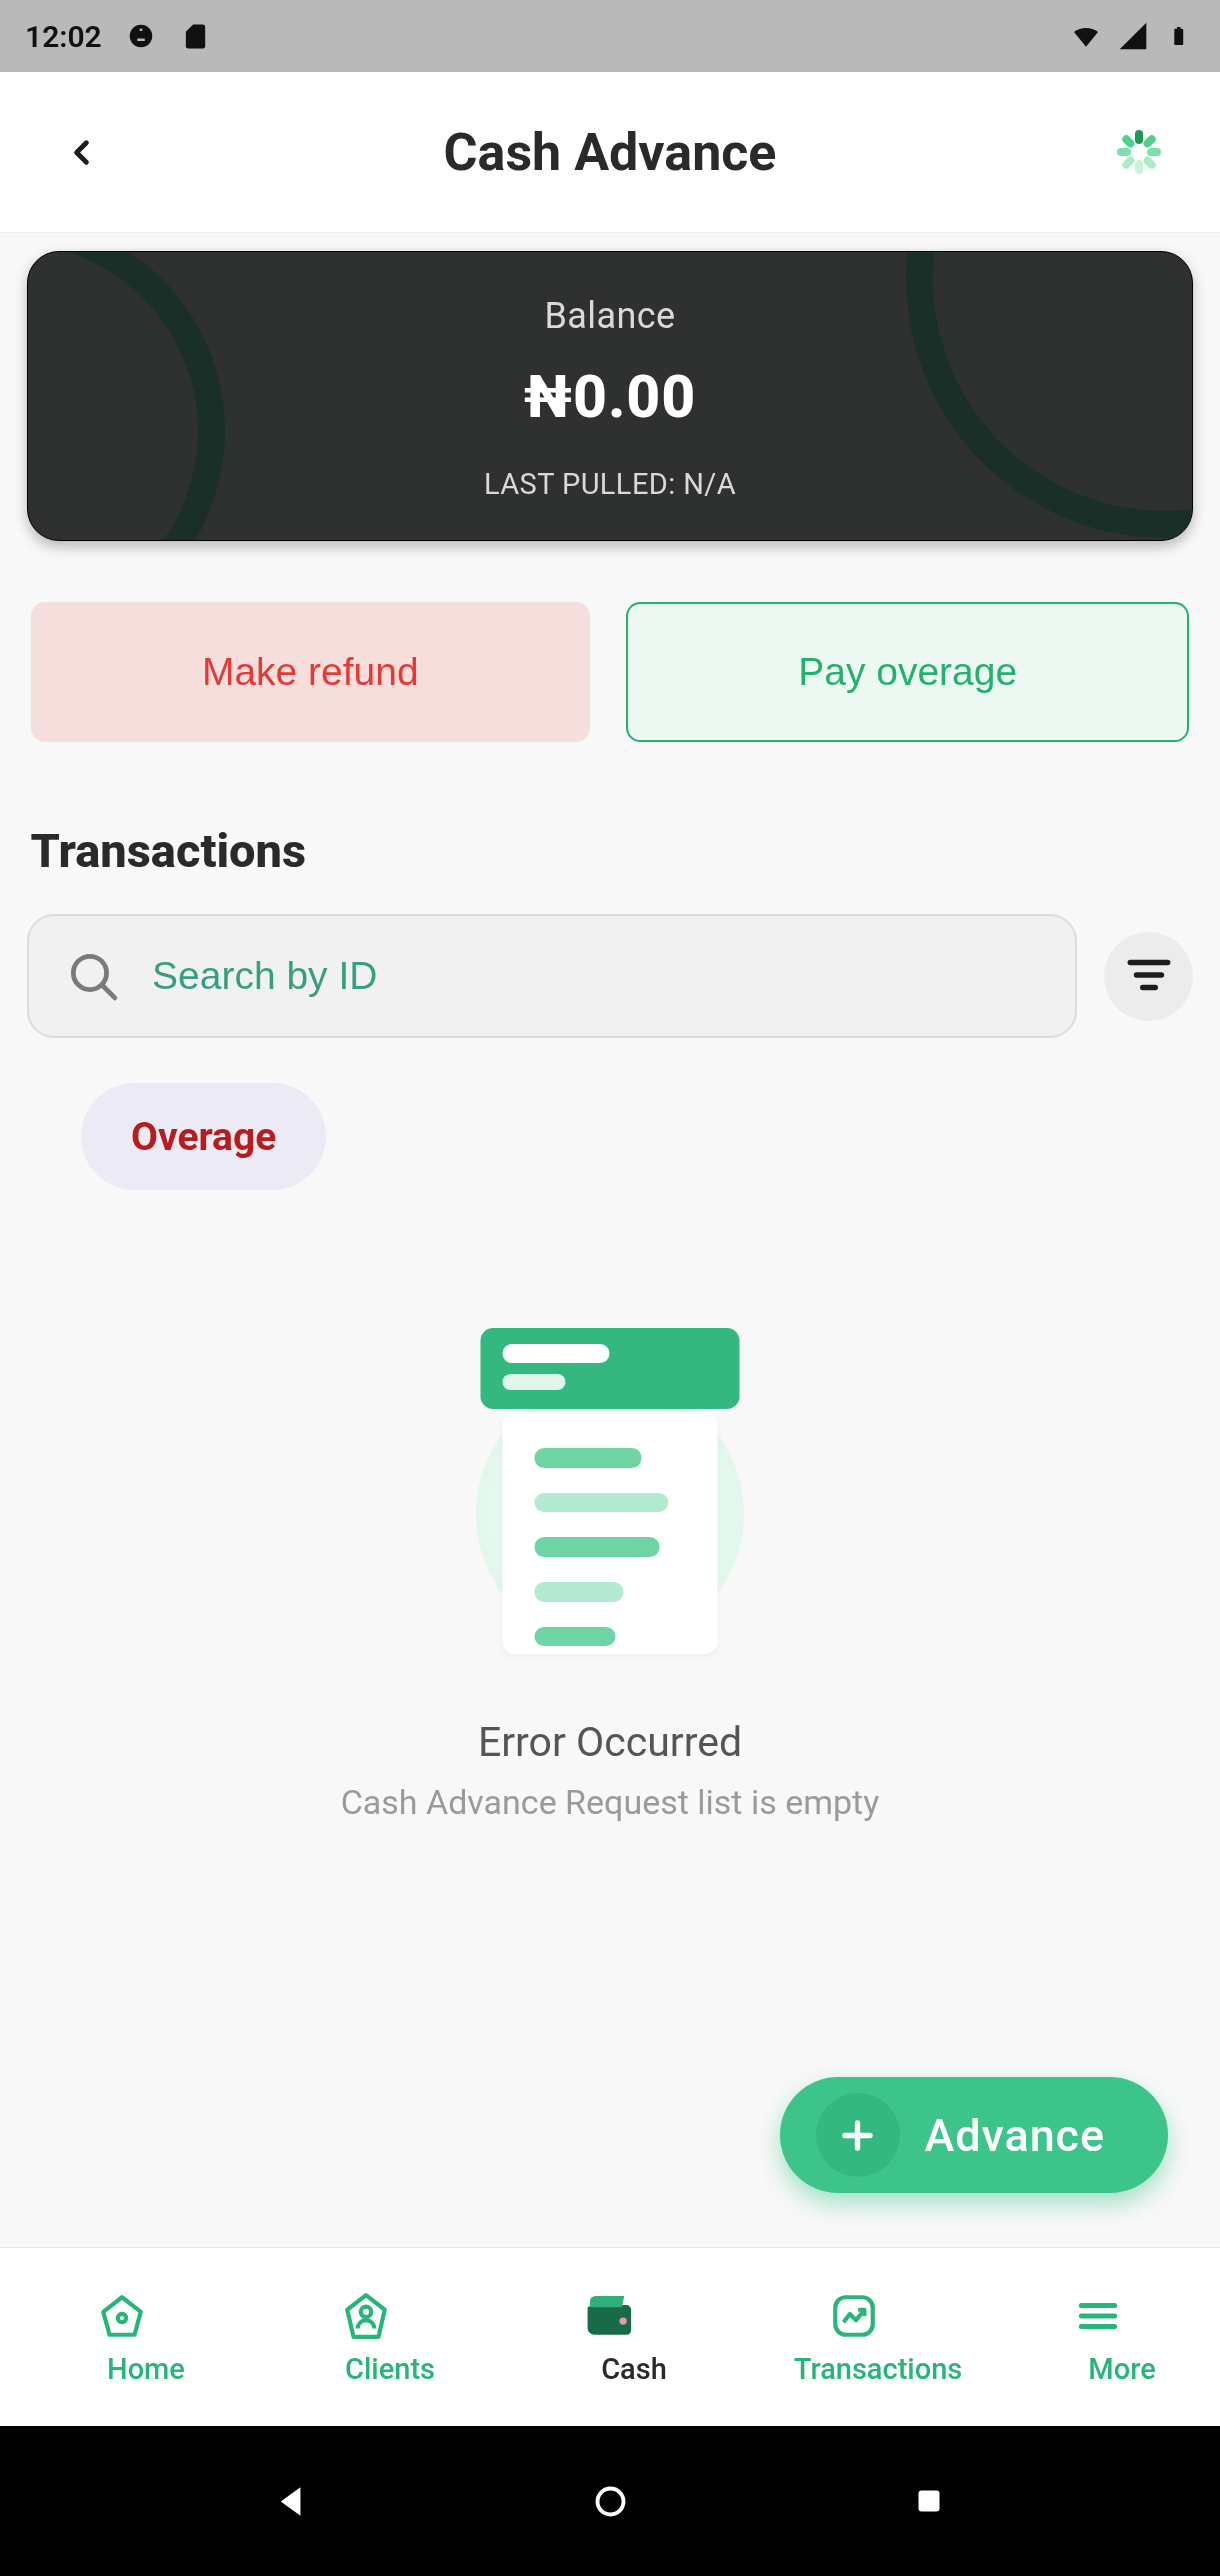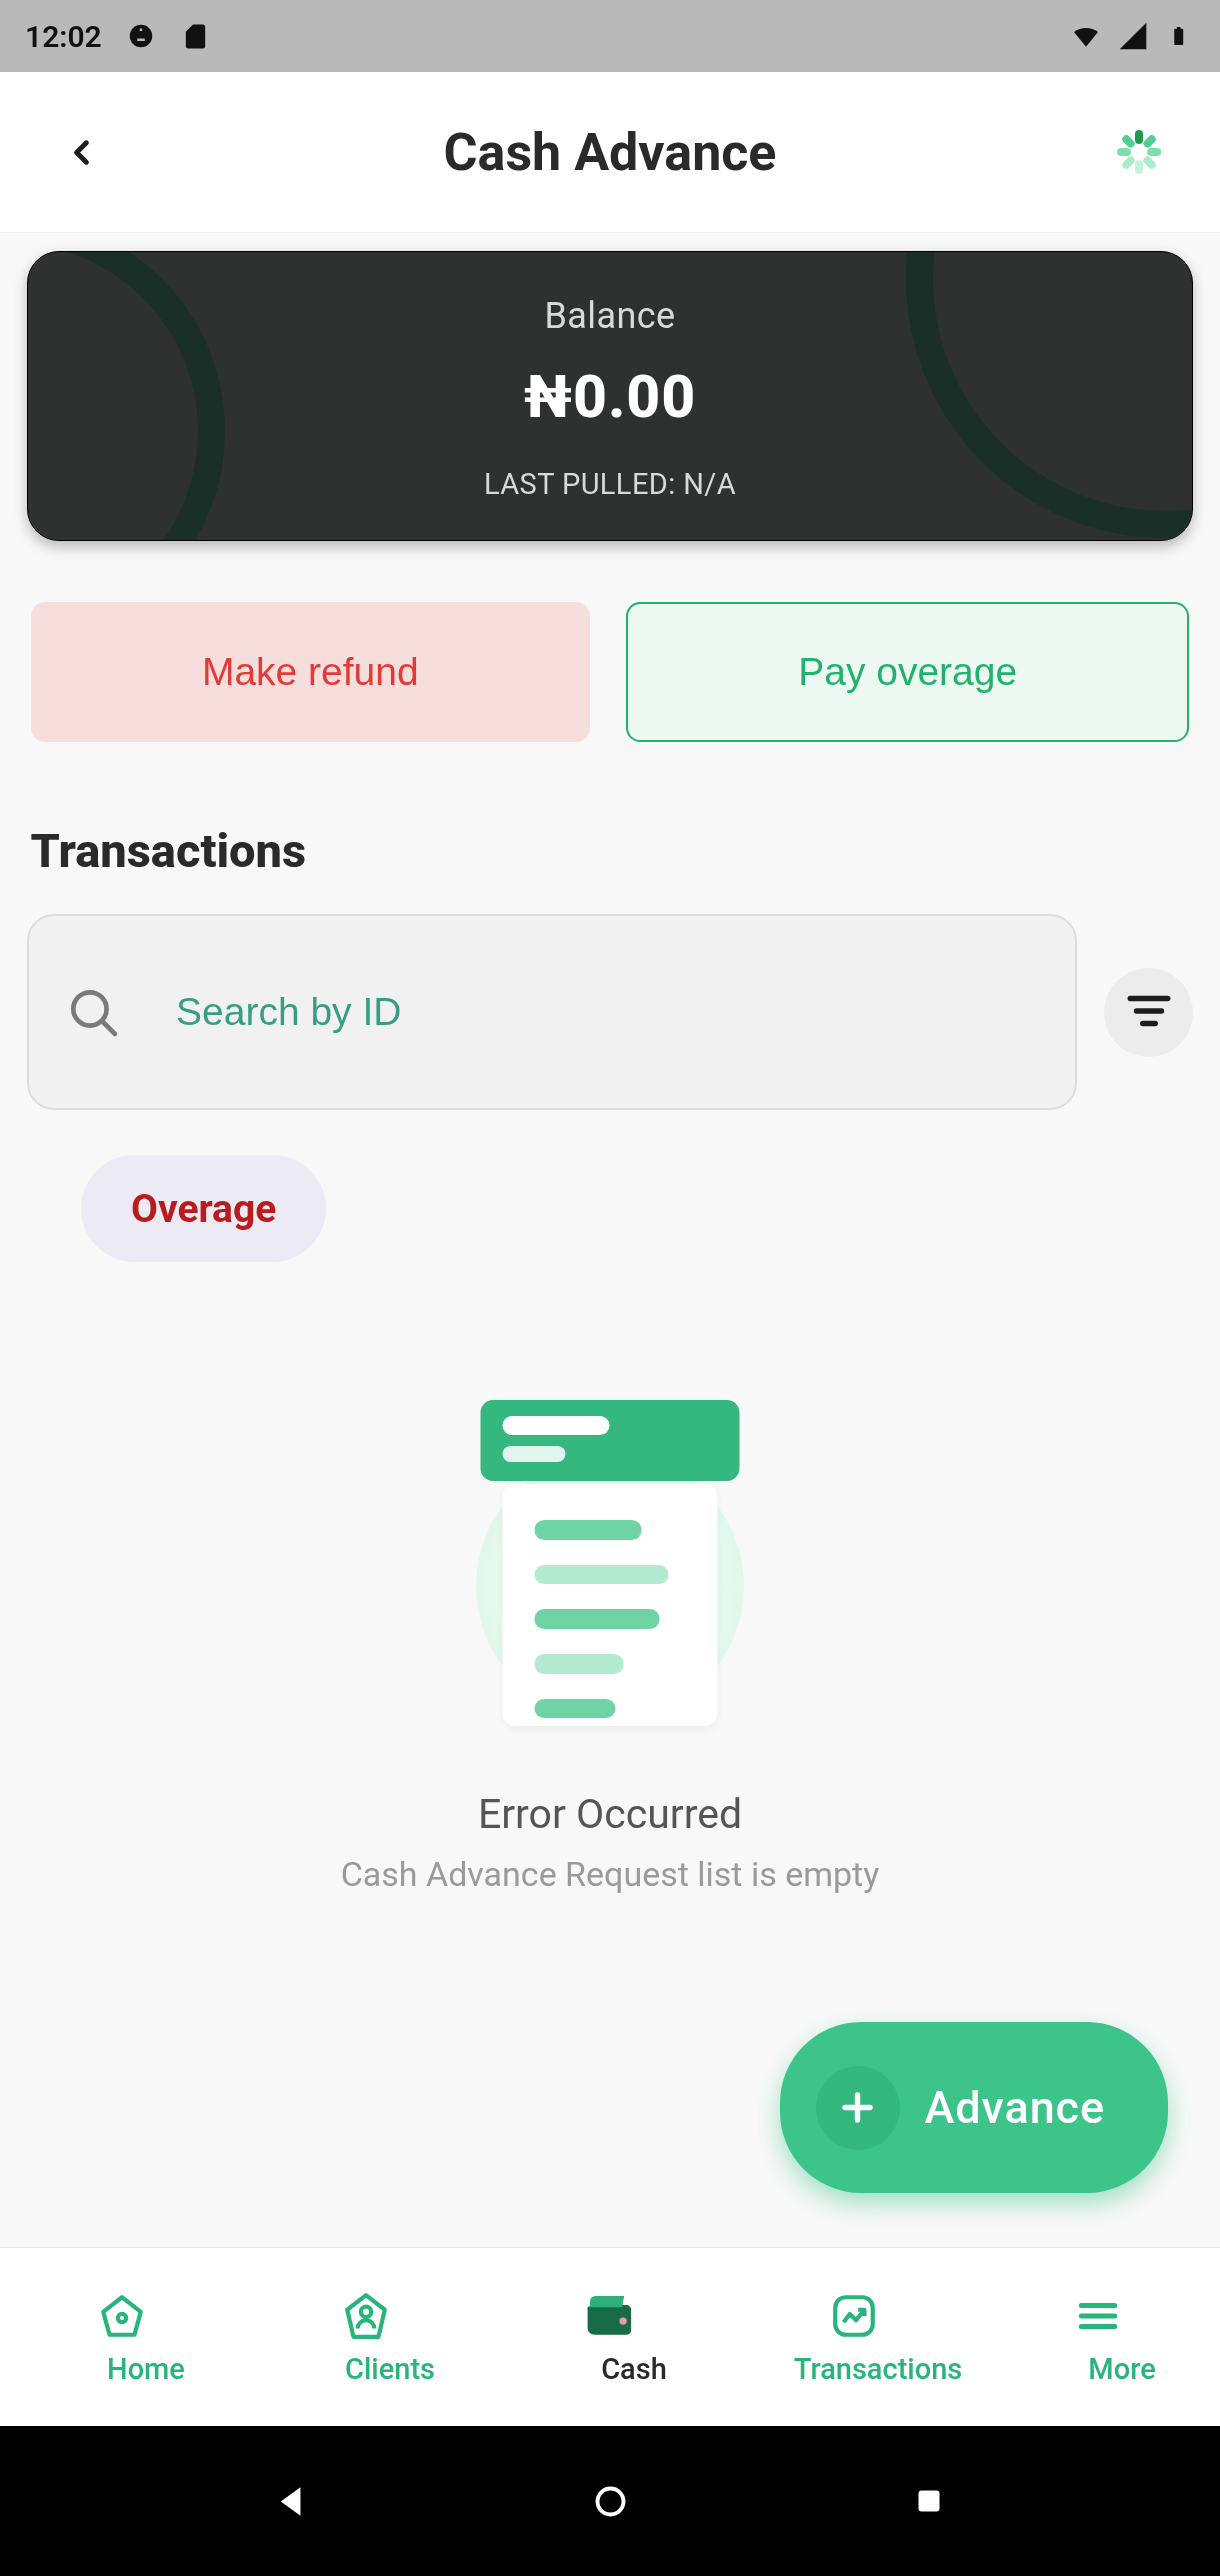--- a/index.html
+++ b/index.html
@@ -82,22 +82,22 @@
     flex:1; height:140px; border-radius:14.3px; border:none;
     font-size:39px; font-weight:500; display:flex; align-items:center; justify-content:center;margin-top:16px;
   }
   .btn.refund{ background:#f6dedd; color:#e53935; }
   .btn.overage{ background:#eef8f2; color:#23b26d; border:2.7px solid #23b26d; }
 
   .section-title{ font-size:47px; font-weight:800; color:#2a2a2a; margin:81px 0 36px 3.6px; }
 
   .search-row{ display:flex; align-items:center; gap:27px; }
   .search-box{
-    flex:1; height:196px; border:2.7px solid #dcdcdc; border-radius:27px;
-    background:#f1f1f1; display:flex; align-items:center; padding:0 20px 0 36px;gap:24px;
+    flex:1; height:124px; border:2.7px solid #dcdcdc; border-radius:27px;
+    background:#f1f1f1; display:flex; align-items:center; padding:0 20px 0 36px;
   }
   .search-box .icon{ width:57px;height:57px; margin-right:30px; }
   .search-box input{
     flex:1; border:none; background:transparent; font-size:39px; color:#0a6; outline:none;
   }
   .search-box input::placeholder{ color:#0a8a66; opacity:.8; font-weight:500;}
   .filter-btn{
     width:89px;height:89px;border-radius:50%;background:#ececec;
     display:flex;align-items:center;justify-content:center;
   }
@@ -139,21 +139,21 @@
   .empty-illus .sheet div:nth-child(2){width:134px;background:#b3ebd0;}
   .empty-illus .sheet div:nth-child(3){width:125px;}
   .empty-illus .sheet div:nth-child(4){width:89px;background:#b3ebd0;}
   .empty-illus .sheet div:nth-child(5){width:81px;}
 
   .err-title{ margin-top:54px; font-size:41px; color:#555;}
   .err-sub{ margin-top:16px; font-size:34px; color:#9a9a9a;}
 
   .fab{
     position:absolute; right:52px; bottom:54px;
-    height:171px; border-radius:81px;
+    height:116px; border-radius:81px;
     background:#3cc48a; color:#fff; display:flex; align-items:center; gap:25px;
     padding:0 63px 0 36px;
     box-shadow:0 10.7px 23px rgba(60,196,138,.45);
   }
   .fab .plus{
     width:84px;height:84px;border-radius:50%;background:#34b880;
     display:flex;align-items:center;justify-content:center;
   }
   .fab .lbl{ font-size:45px; font-weight:500; letter-spacing:0.9px;}
 

